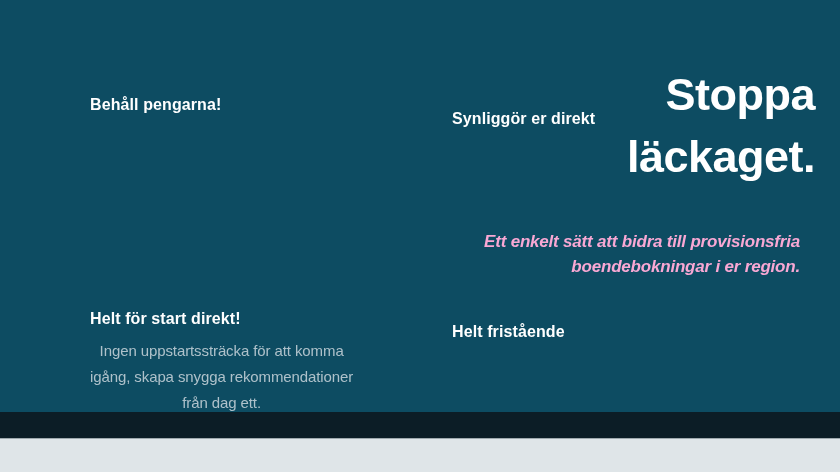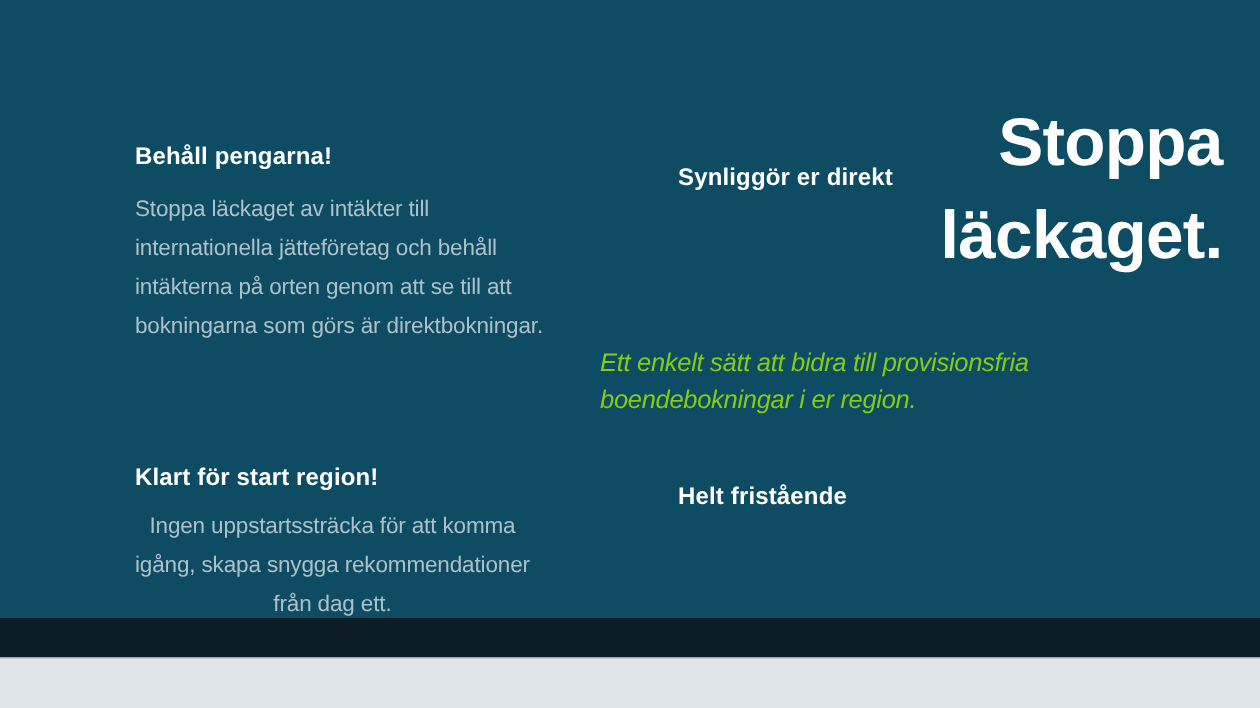--- a/index.html
+++ b/index.html
@@ -42,26 +42,27 @@
     line-height: 62px;
     letter-spacing: -0.5px;
     text-align: right;
     z-index: 3;
   }
   .tagline {
     position: absolute;
     top: 229px;
     right: 40px;
     width: 400px;
-    color: #84cc16;
+    color: #f9a8d4;
     font-size: 17px;
-    font-weight: 400;
+    font-weight: 700;
     font-style: italic;
     line-height: 25px;
     letter-spacing: -0.2px;
+    text-align: right;
     z-index: 2;
   }
   
   .b1-heading { top: 94px;  left: 90px; }
   .b1-body    { top: 127px; left: 90px; }
   .b2-heading { top: 108px; left: 452px; }
   .b2-body    { top: 140px; left: 452px; z-index: 1; }
   .b3-heading { top: 308px; left: 90px; }
   .b3-body    { top: 338px; left: 90px; text-align: center; }
   .b4-heading { top: 321px; left: 452px; }
@@ -82,25 +83,24 @@
     box-sizing: border-box;
     z-index: 4;
   }
 </style>
 </head>
 <body>
 
 <div class="slide">
 
   <div class="feature-heading b1-heading">Behåll pengarna!</div>
-  <div class="feature-body b1-body">Stoppa läckaget av intäkter till<br>internationella jätteföretag och behåll<br>intäkterna på orten genom att se till att<br>bokningarna som görs är direktbokningar.</div>
 
   <div class="feature-heading b2-heading">Synliggör er direkt</div>
 
-  <div class="feature-heading b3-heading">Klart för start region!</div>
+  <div class="feature-heading b3-heading">Helt för start direkt!</div>
   <div class="feature-body b3-body">Ingen uppstartssträcka för att komma<br>igång, skapa snygga rekommendationer<br>från dag ett.</div>
 
   <div class="feature-heading b4-heading">Helt fristående</div>
 
   <div class="hero-title">Stoppa<br>läckaget.</div>
 
   <div class="tagline">Ett enkelt sätt att bidra till provisionsfria<br>boendebokningar i er region.</div>
 
   <div class="footer-black"></div>
   <div class="footer-light"></div>

